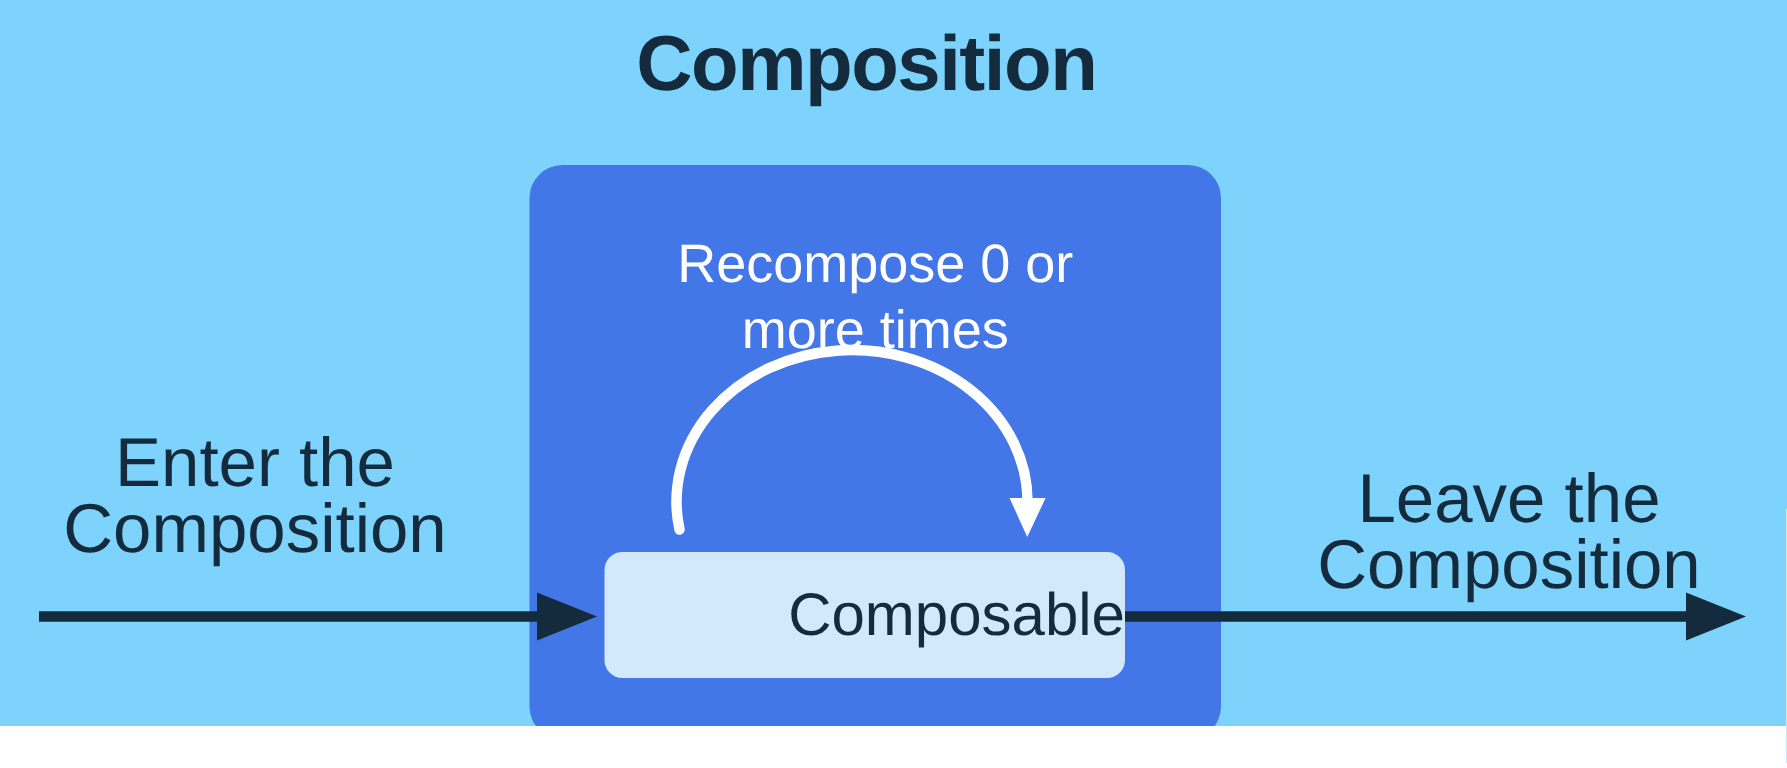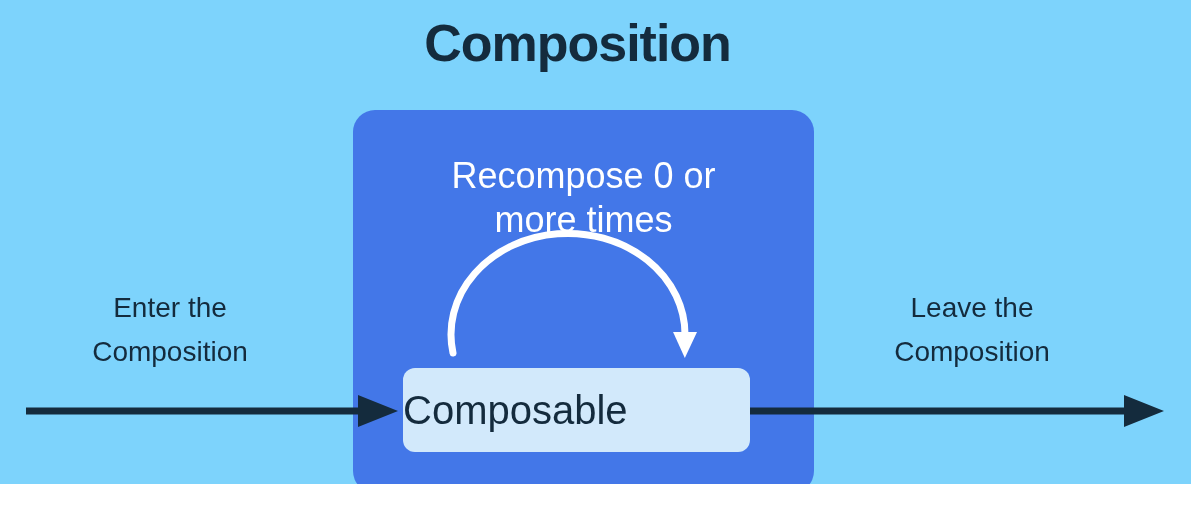--- a/index.html
+++ b/index.html
@@ -52,38 +52,38 @@
   .composable-box {
     position: absolute;
     left: 50px;
     top: 258px;
     width: 347px;
     height: 84px;
     background: #d2e9fb;
     border-radius: 12px;
     display: flex;
     align-items: center;
-    justify-content: flex-start;
+    justify-content: flex-end;
   }
   .composable-label {
     font-size: 40px;
     color: #142b3d;
   }
   .side-label {
     position: absolute;
     top: 286px;
     width: 300px;
     text-align: center;
-    font-size: 28px;
+    font-size: 46px;
     line-height: 44px;
     color: #142b3d;
     white-space: pre-line;
   }
   .side-label.enter { left: 20px; }
-  .side-label.leave { left: 822px; }
+  .side-label.leave { left: 856px; margin-top: 24px; }
   .overlay-svg {
     position: absolute;
     left: 0;
     top: 0;
     width: 1191px;
     height: 512px;
     pointer-events: none;
   }
 </style>
 </head>

